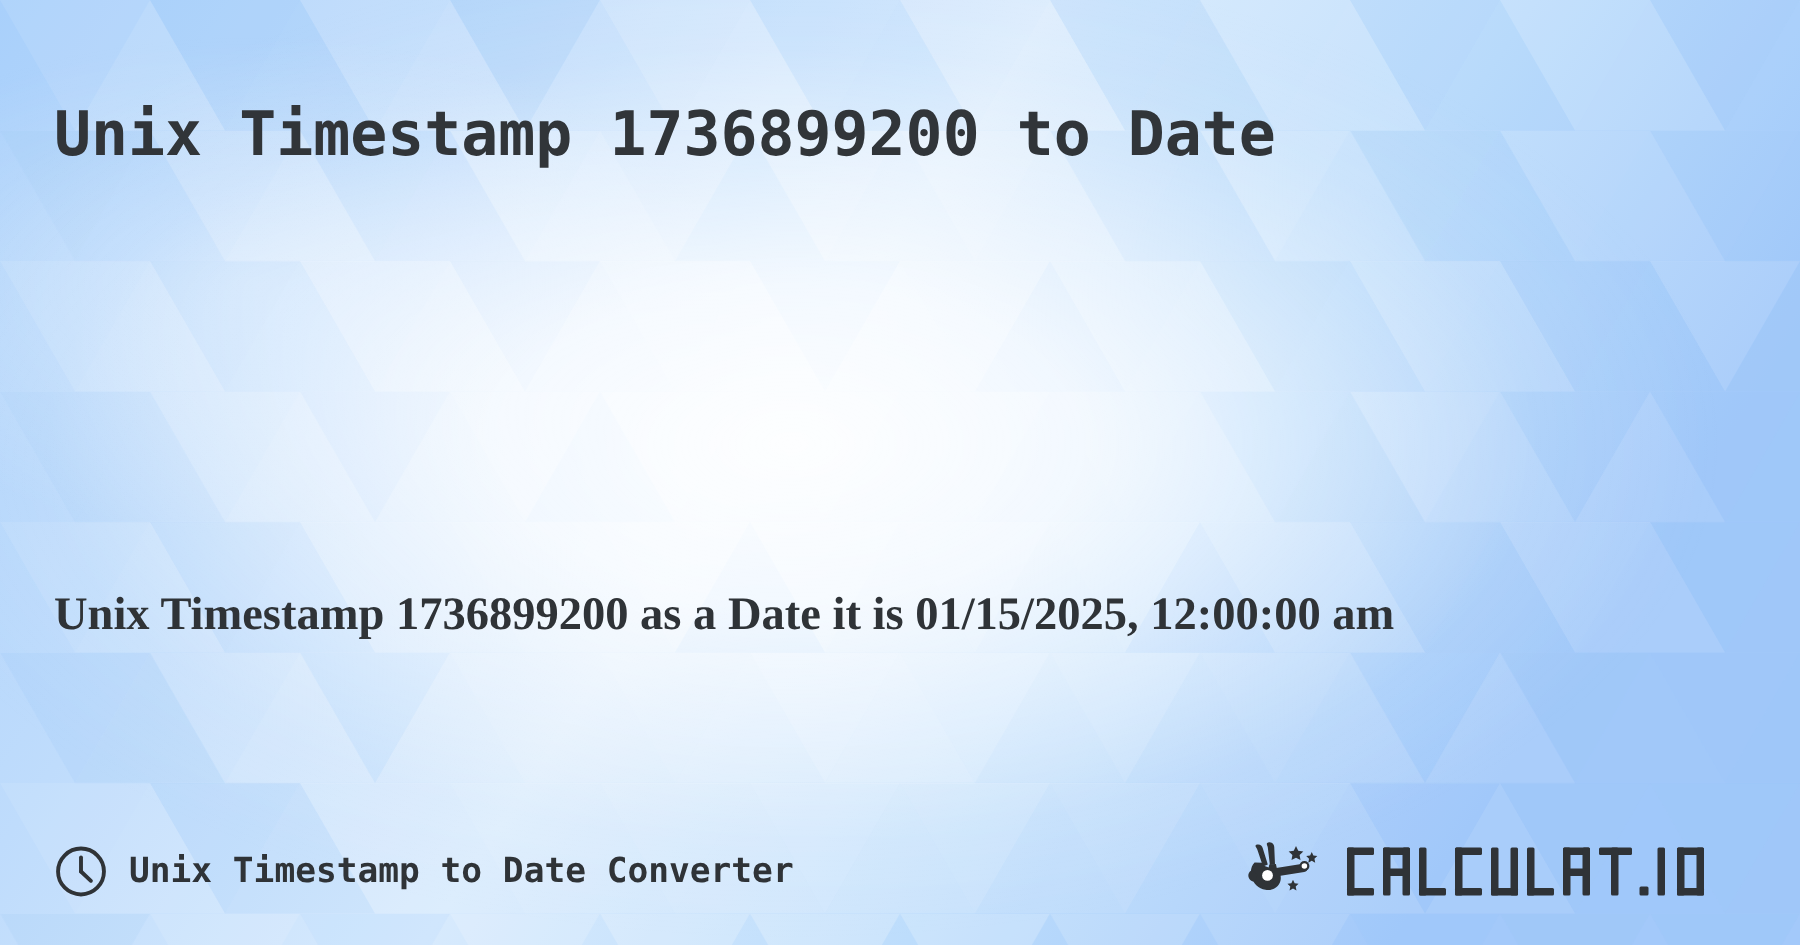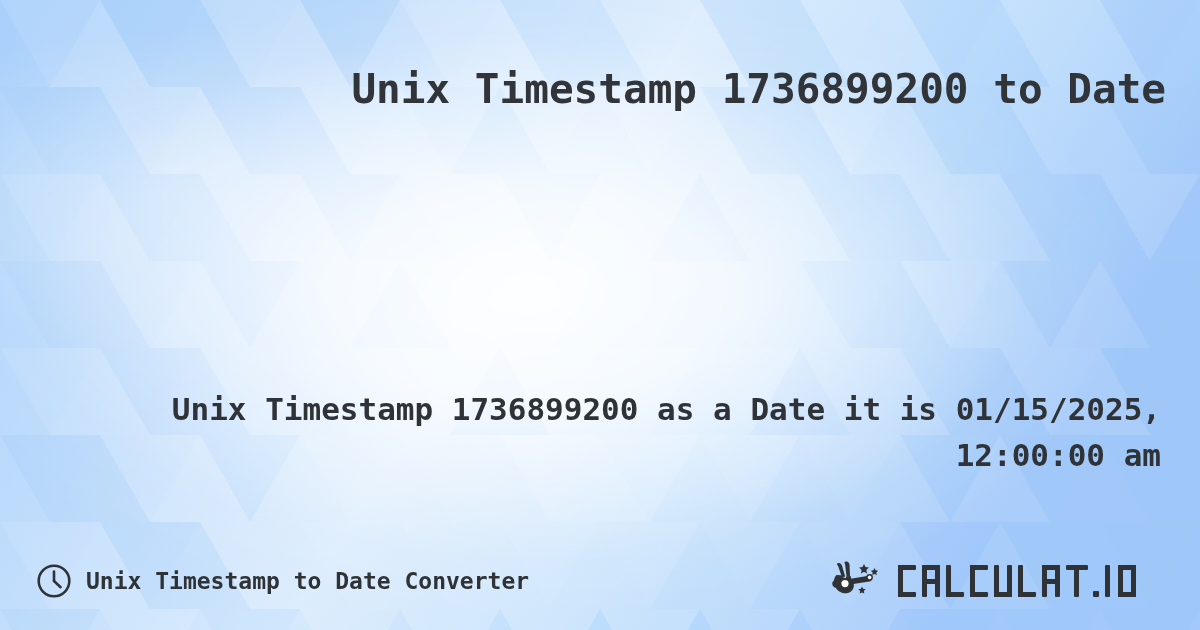--- a/index.html
+++ b/index.html
@@ -14,21 +14,20 @@
     font-family: "DejaVu Sans Mono", "Liberation Mono", monospace;
     background: #bcdcfb;
   }
 
   #page {
     position: relative;
     width: 1200px;
     height: 630px;
     overflow: hidden;
     background: #0ea5e9;
-    text-align: right;
   }
 
   
   #bg {
     position: absolute;
     left: 0; top: 0;
     width: 1200px;
     height: 630px;
     z-index: 0;
   }
@@ -86,20 +85,21 @@
 
   .result {
     position: absolute;
     left: 36px;
     top: 355px;
     width: 1125px;
     font-size: 31px;
     line-height: 46px;
     font-weight: bold;
     color: #2f3337;
+    font-family: Liberation Serif, serif;
   }
 
   
   .footer {
     position: absolute;
     left: 0;
     top: 552px;
     width: 1200px;
     height: 58px;
   }

